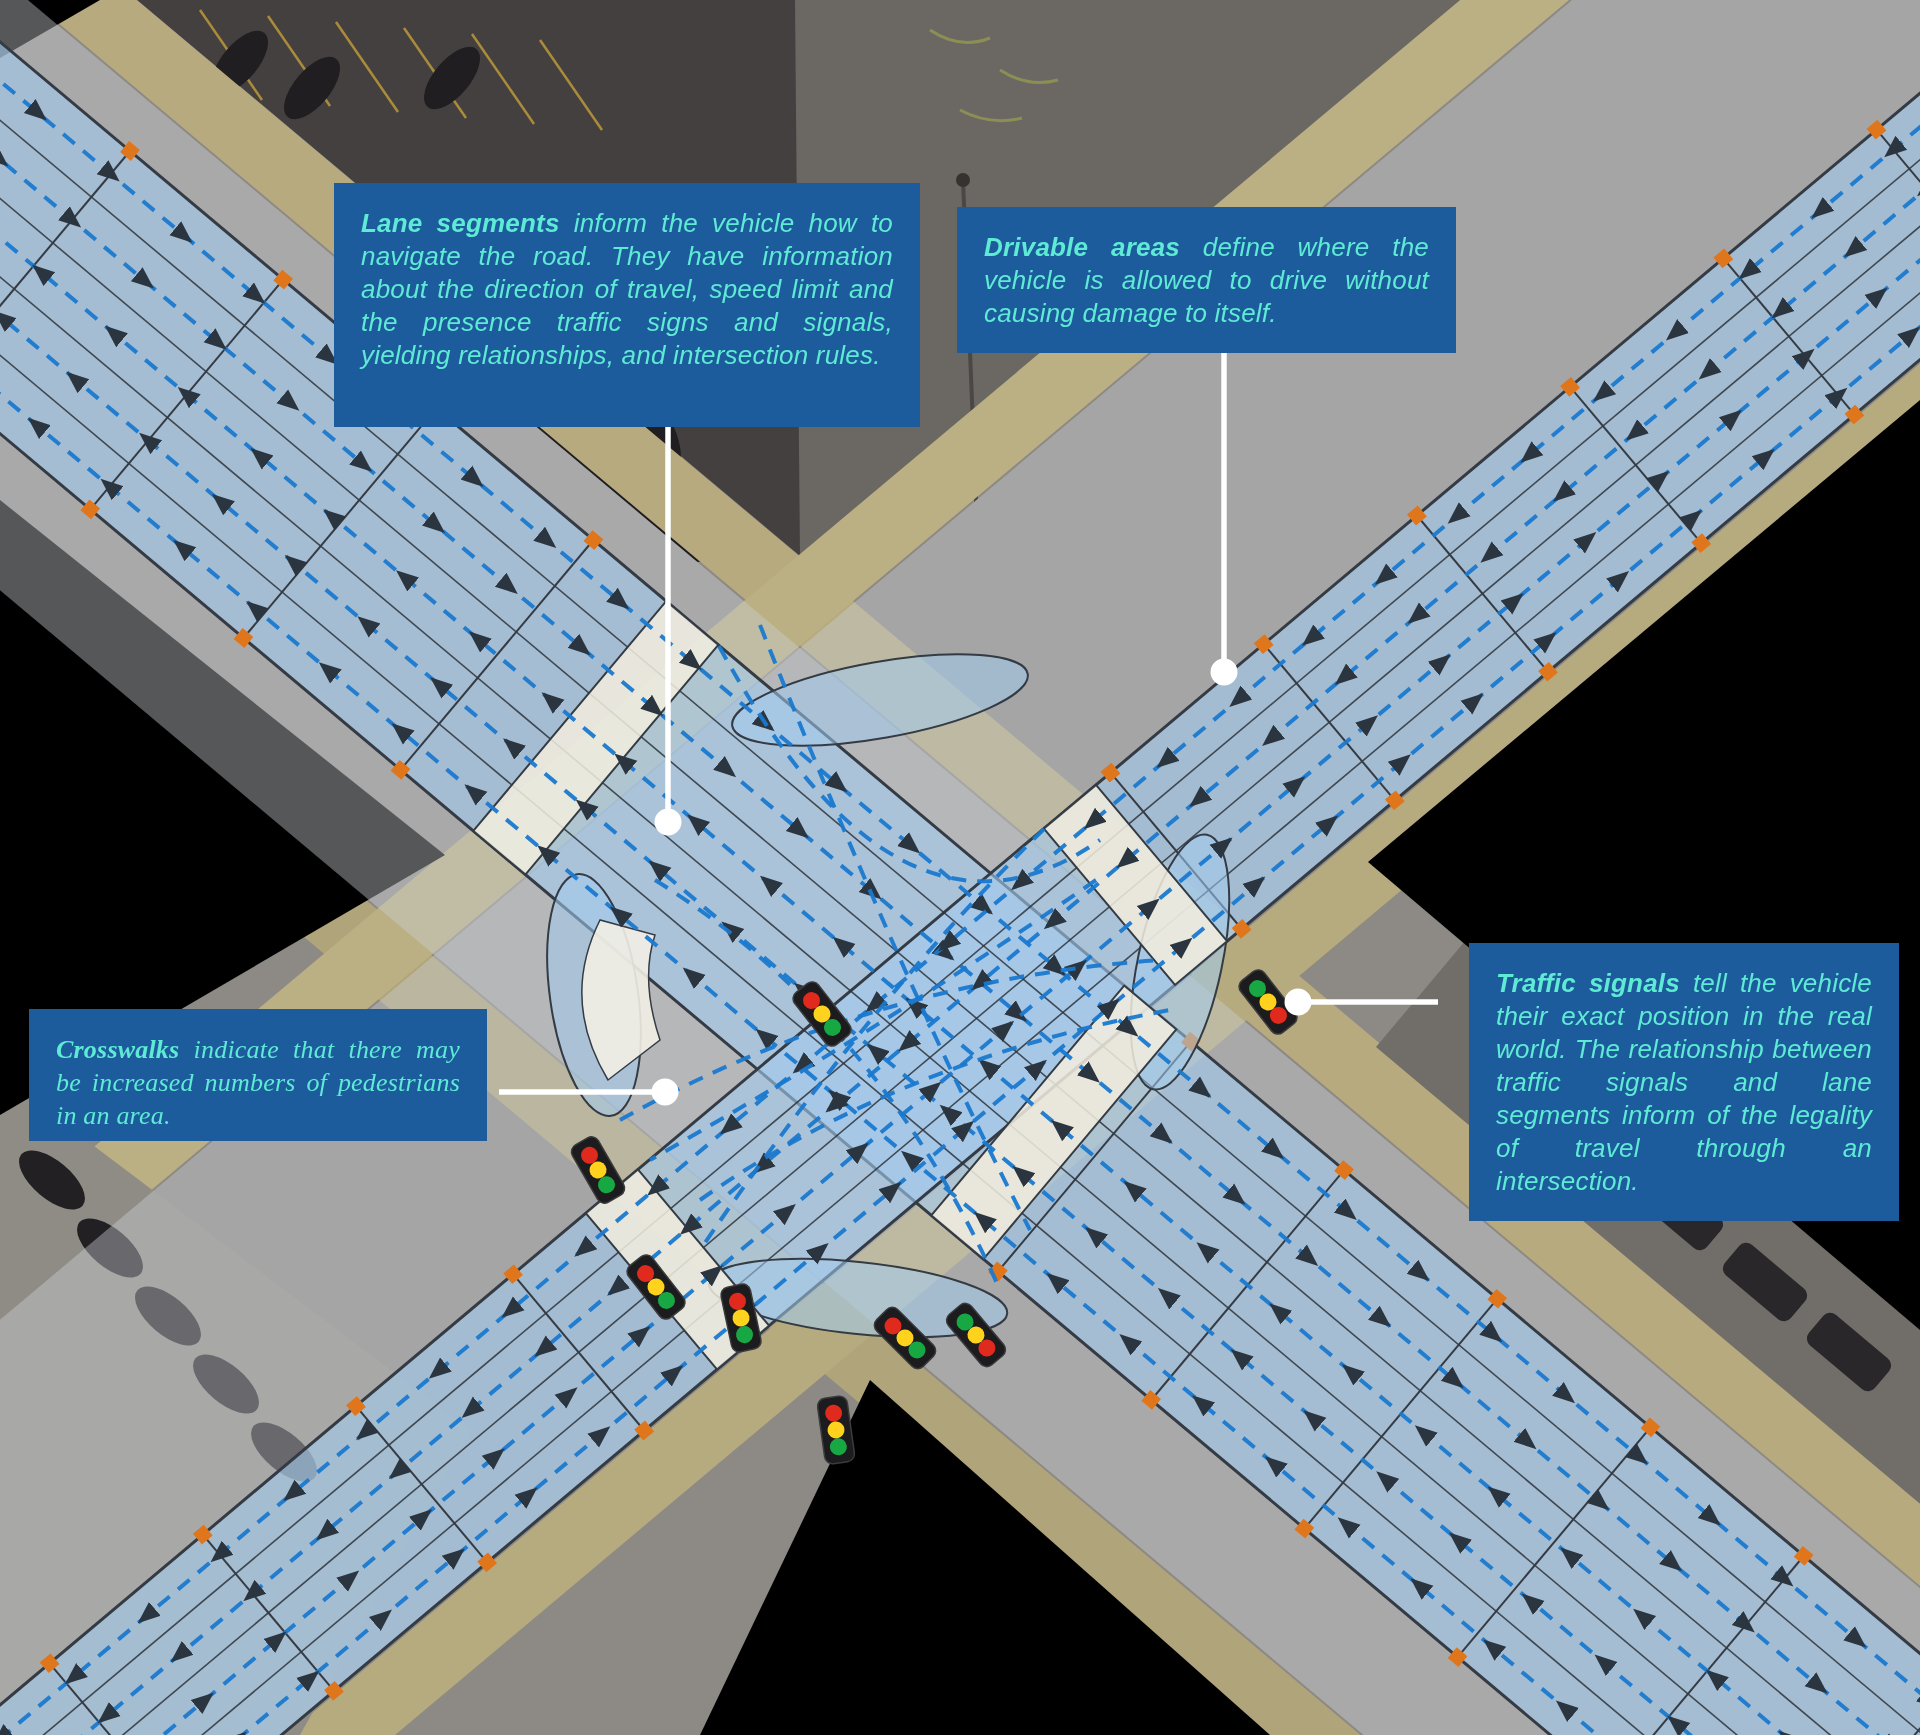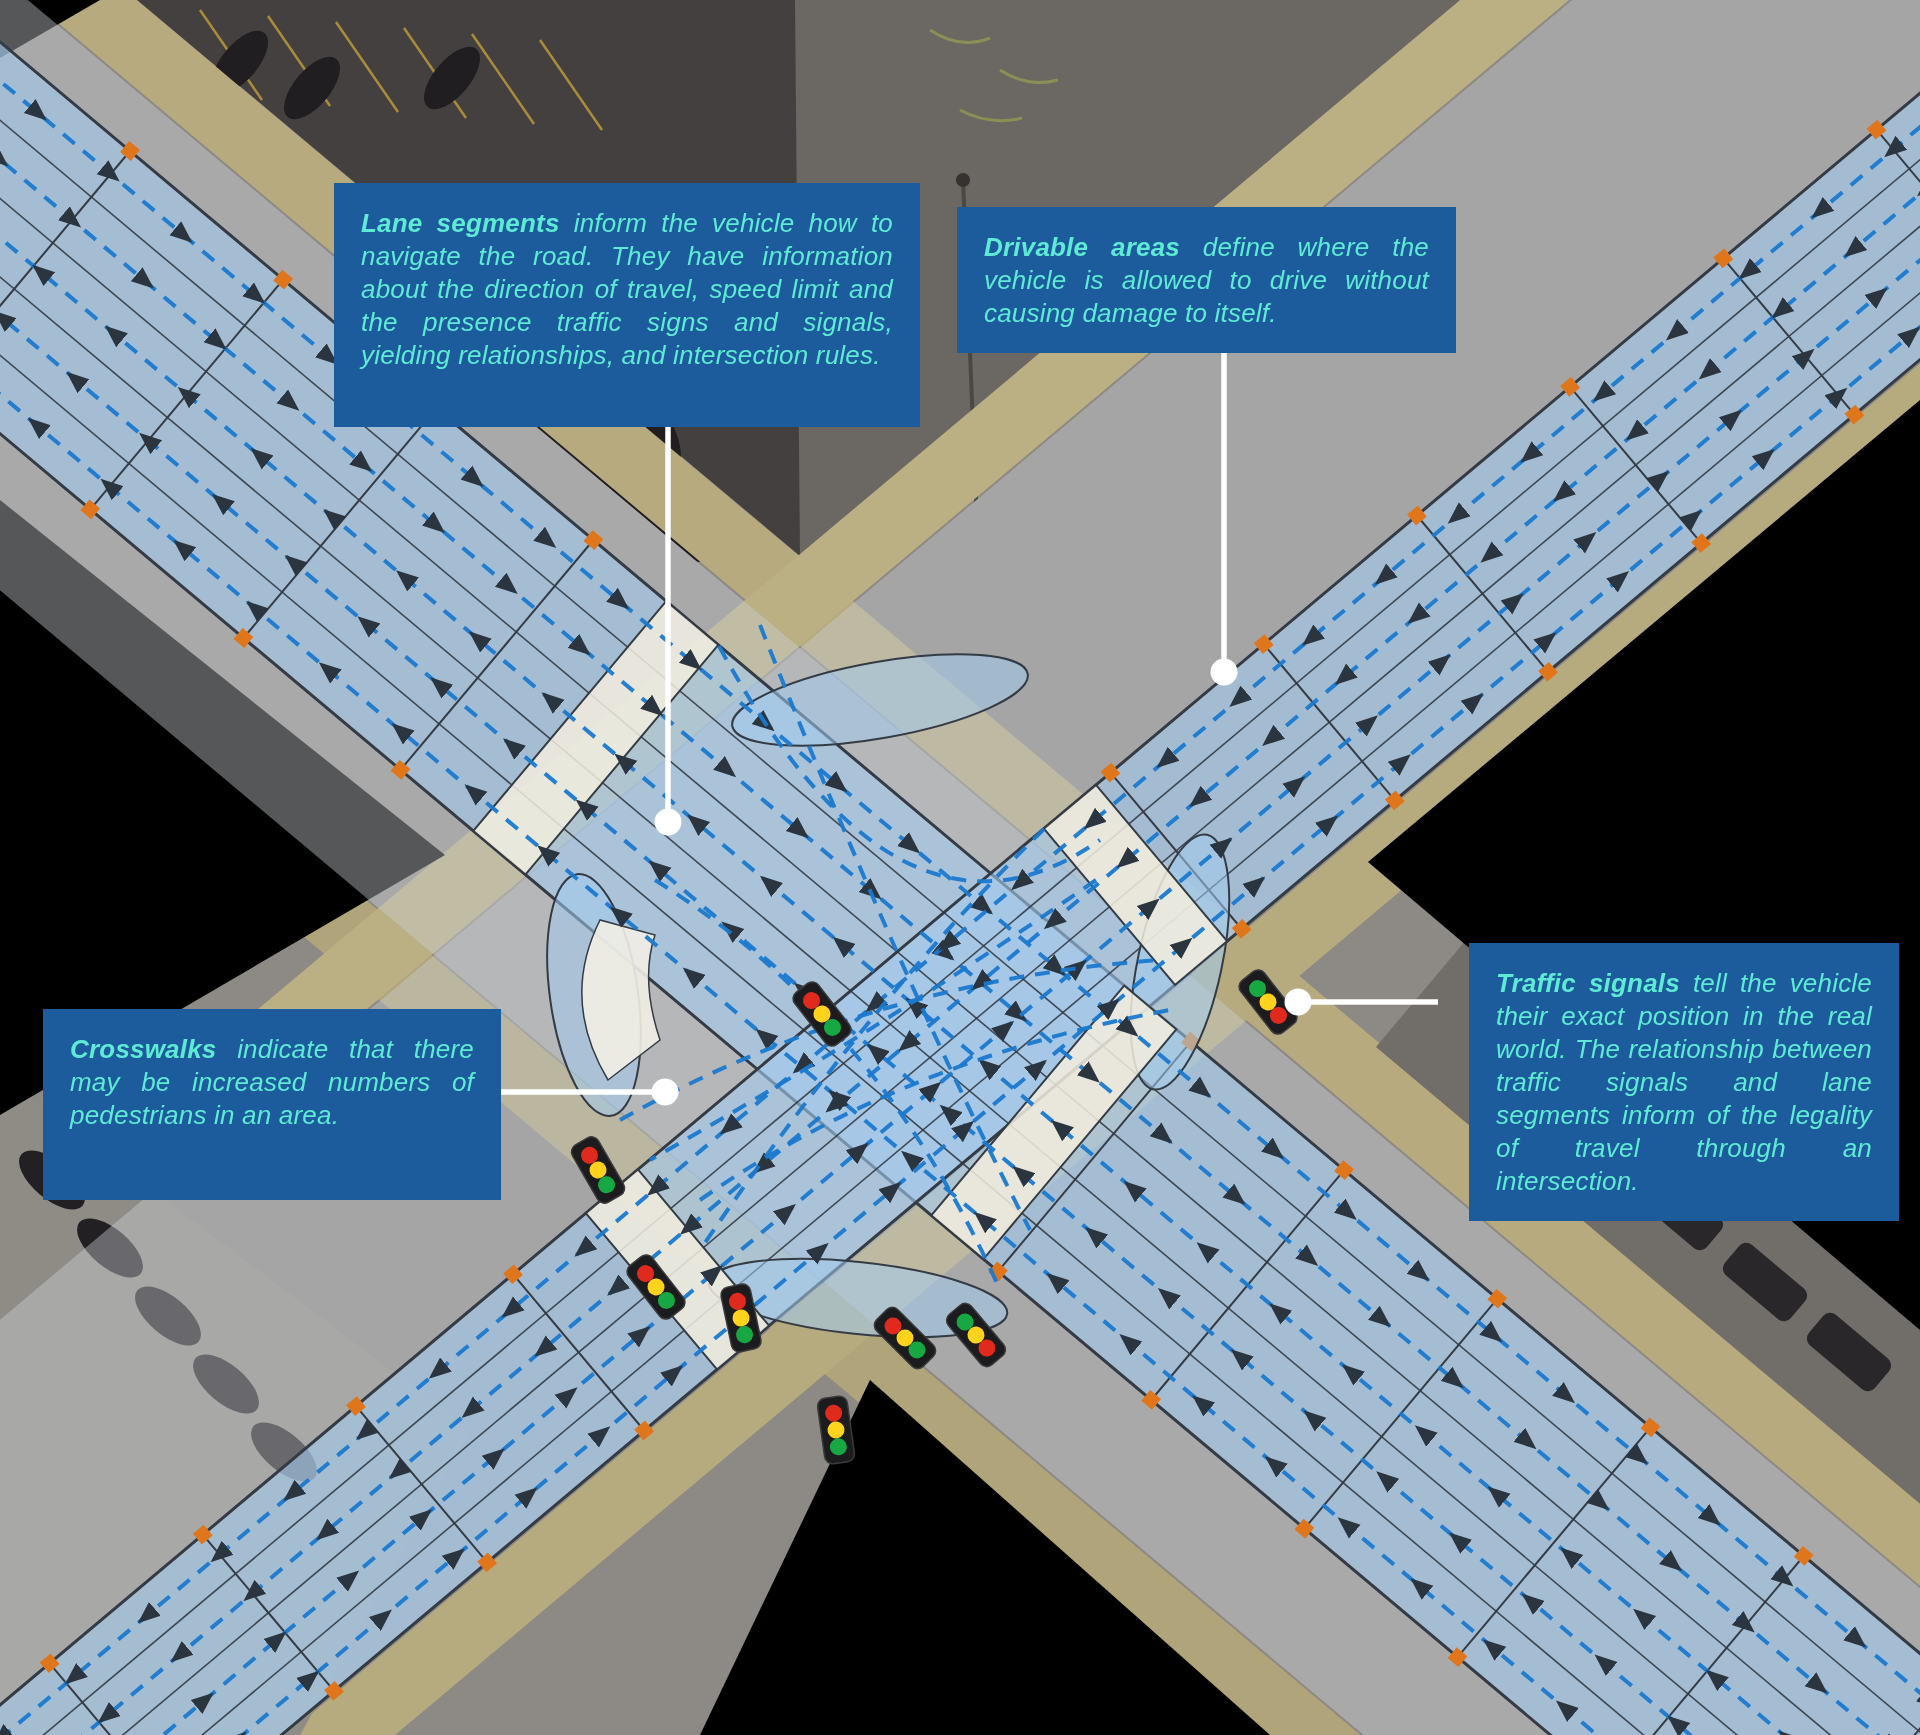--- a/index.html
+++ b/index.html
@@ -5,21 +5,21 @@
   html,body{margin:0;padding:0;background:#000;}
   .stage{position:relative;width:1920px;height:1735px;background:#000;overflow:hidden;
          font-family:"Liberation Sans",sans-serif;}
   .stage svg{position:absolute;left:0;top:0;}
   .callout{position:absolute;box-sizing:border-box;background:#1d5c9c;color:#5eead4;
            font-style:italic;font-size:26px;line-height:33px;padding:24px 27px;
            text-align:justify;text-align-last:left;letter-spacing:.2px;}
   .callout b{font-weight:bold;font-style:italic;}
   #co-lane{left:334px;top:183px;width:586px;height:244px;}
   #co-driv{left:957px;top:187px;width:499px;height:146px;margin-top:20px;}
-  #co-cross{left:43px;top:1009px;width:458px;height:191px;}
+  #co-cross{left:29px;top:1009px;width:458px;height:132px;font-family:Liberation Serif, serif;}
   #co-signal{left:1437px;top:943px;width:430px;height:278px;margin-left:32px;}
 </style>
 </head>
 <body>
 
 <div class="stage">
 
 <svg width="1920" height="1735" viewBox="0 0 1920 1735">
   <defs>
     <marker id="arr" viewBox="0 0 10 10" refX="6" refY="5" markerWidth="26" markerHeight="26" markerUnits="userSpaceOnUse" orient="auto">

